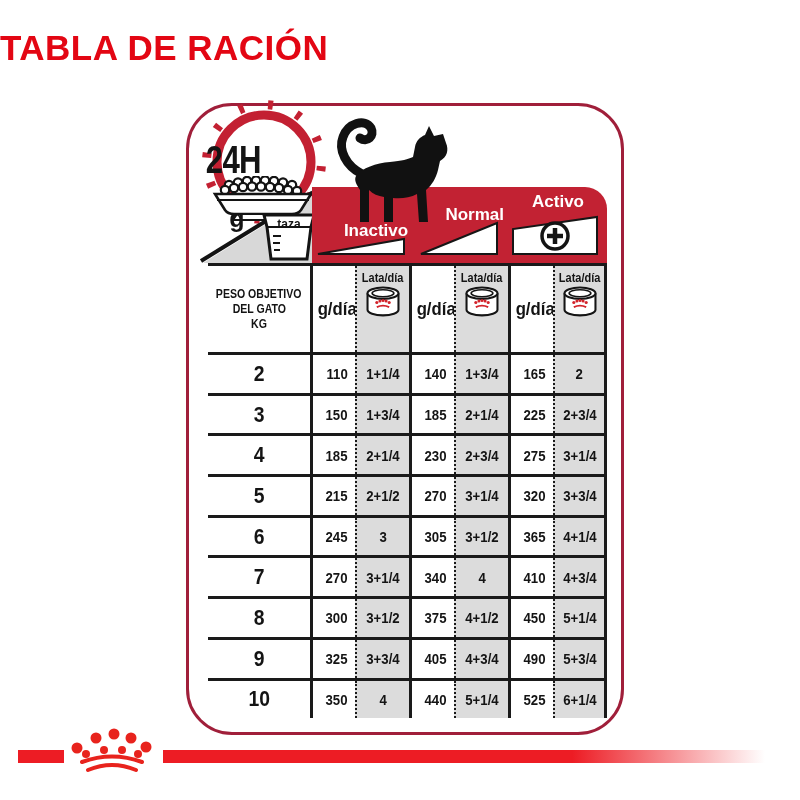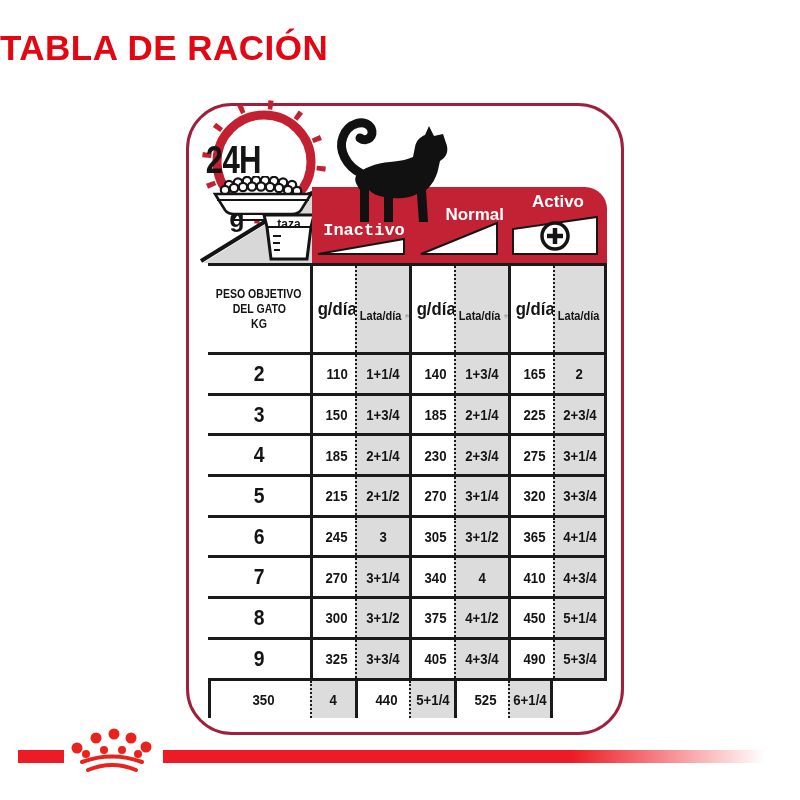--- a/index.html
+++ b/index.html
@@ -31,40 +31,40 @@
           color:#141414;z-index:5;}
   .cupwrap{left:256px;top:210px;z-index:5;}
   .cuplabel{left:263px;top:217px;width:52px;text-align:center;font-size:12px;font-weight:800;
             color:#141414;z-index:6;}
 
   
   .banner{left:312px;top:187px;width:295px;height:76px;background:#c22233;
           border-top-right-radius:22px;z-index:6;}
   .rampwrap{left:312px;top:206px;z-index:7;}
   .actlabel{z-index:8;color:#fff;font-weight:800;font-size:17px;text-align:center;width:92px;}
-  .act0{left:318px;top:221px;font-family:Liberation Mono, monospace;}
+  .act0{left:330px;top:221px;}
   .act1{left:412px;top:205px;text-align:right;}
   .act2{left:512px;top:192px;}
   .catwrap{left:326px;top:110px;z-index:9;}
 
   
   .rtable{left:208px;top:263px;width:399px;z-index:10;}
   .trow{display:grid;grid-template-columns:102px 45px 54px 45px 54px 45px 54px;
         box-sizing:border-box;border-top:3px solid #1a1a1a;}
   .trow.header{height:89px;}
   .trow.data{height:40.7px;}
   .c{display:flex;align-items:center;justify-content:center;box-sizing:border-box;
      color:#141414;overflow:hidden;}
   .sl{border-left:3px solid #1a1a1a;padding-left:6px;}
   .dl{border-left:2px dotted #1a1a1a;}
   .gray{background:#dcdcdc;}
   .end{border-right:3px solid #1a1a1a;}
   .peso{flex-direction:column;line-height:15px;font-size:12px;font-weight:800;text-align:right;}
   .ghead{font-size:19px;font-weight:800;}
-  .lhead{flex-direction:row;padding-top:14px;justify-content:flex-start;gap:1px;}
+  .lhead{flex-direction:column;padding-top:5px;justify-content:flex-start;gap:1px;}
   .lhead .lbl{font-size:12.5px;font-weight:800;}
   .kgcell{font-size:22px;font-weight:800;}
   .val{font-size:15px;font-weight:700;}
 
   
   .barL{left:18px;top:750px;width:46px;height:13px;background:#ed1c24;}
   .barR{left:163px;top:750px;width:602px;height:13px;
         background:linear-gradient(90deg,#ed1c24 0%,#ed1c24 68%,rgba(237,28,36,0) 100%);}
   .crownwrap{left:62px;top:712px;}
 </style>
@@ -389,20 +389,23 @@
           <span class="cond val">4+3/4</span>
         </div>
       <div class="c sl">
           <span class="cond val">490</span>
         </div>
       <div class="c dl gray end">
           <span class="cond val">5+3/4</span>
         </div>
     </div>
     <div class="trow data">
+      <div class="c kgcell">
+          <span class="cond">10</span>
+        </div>
       <div class="c sl">
           <span class="cond val">350</span>
         </div>
       <div class="c dl gray">
           <span class="cond val">4</span>
         </div>
       <div class="c sl">
           <span class="cond val">440</span>
         </div>
       <div class="c dl gray">

